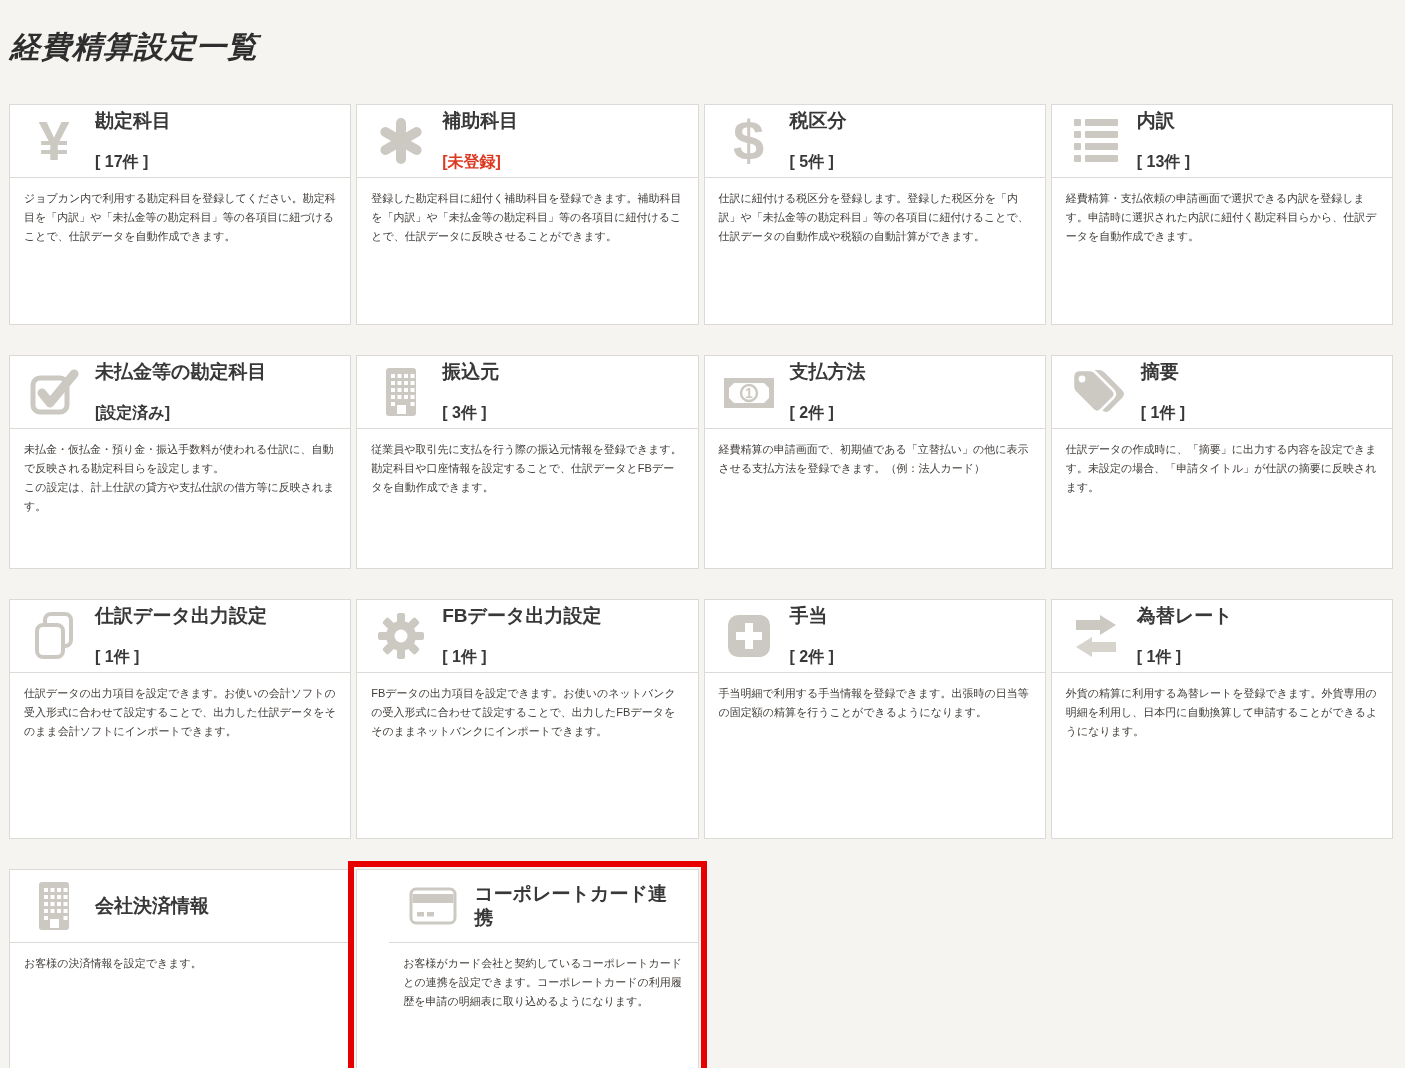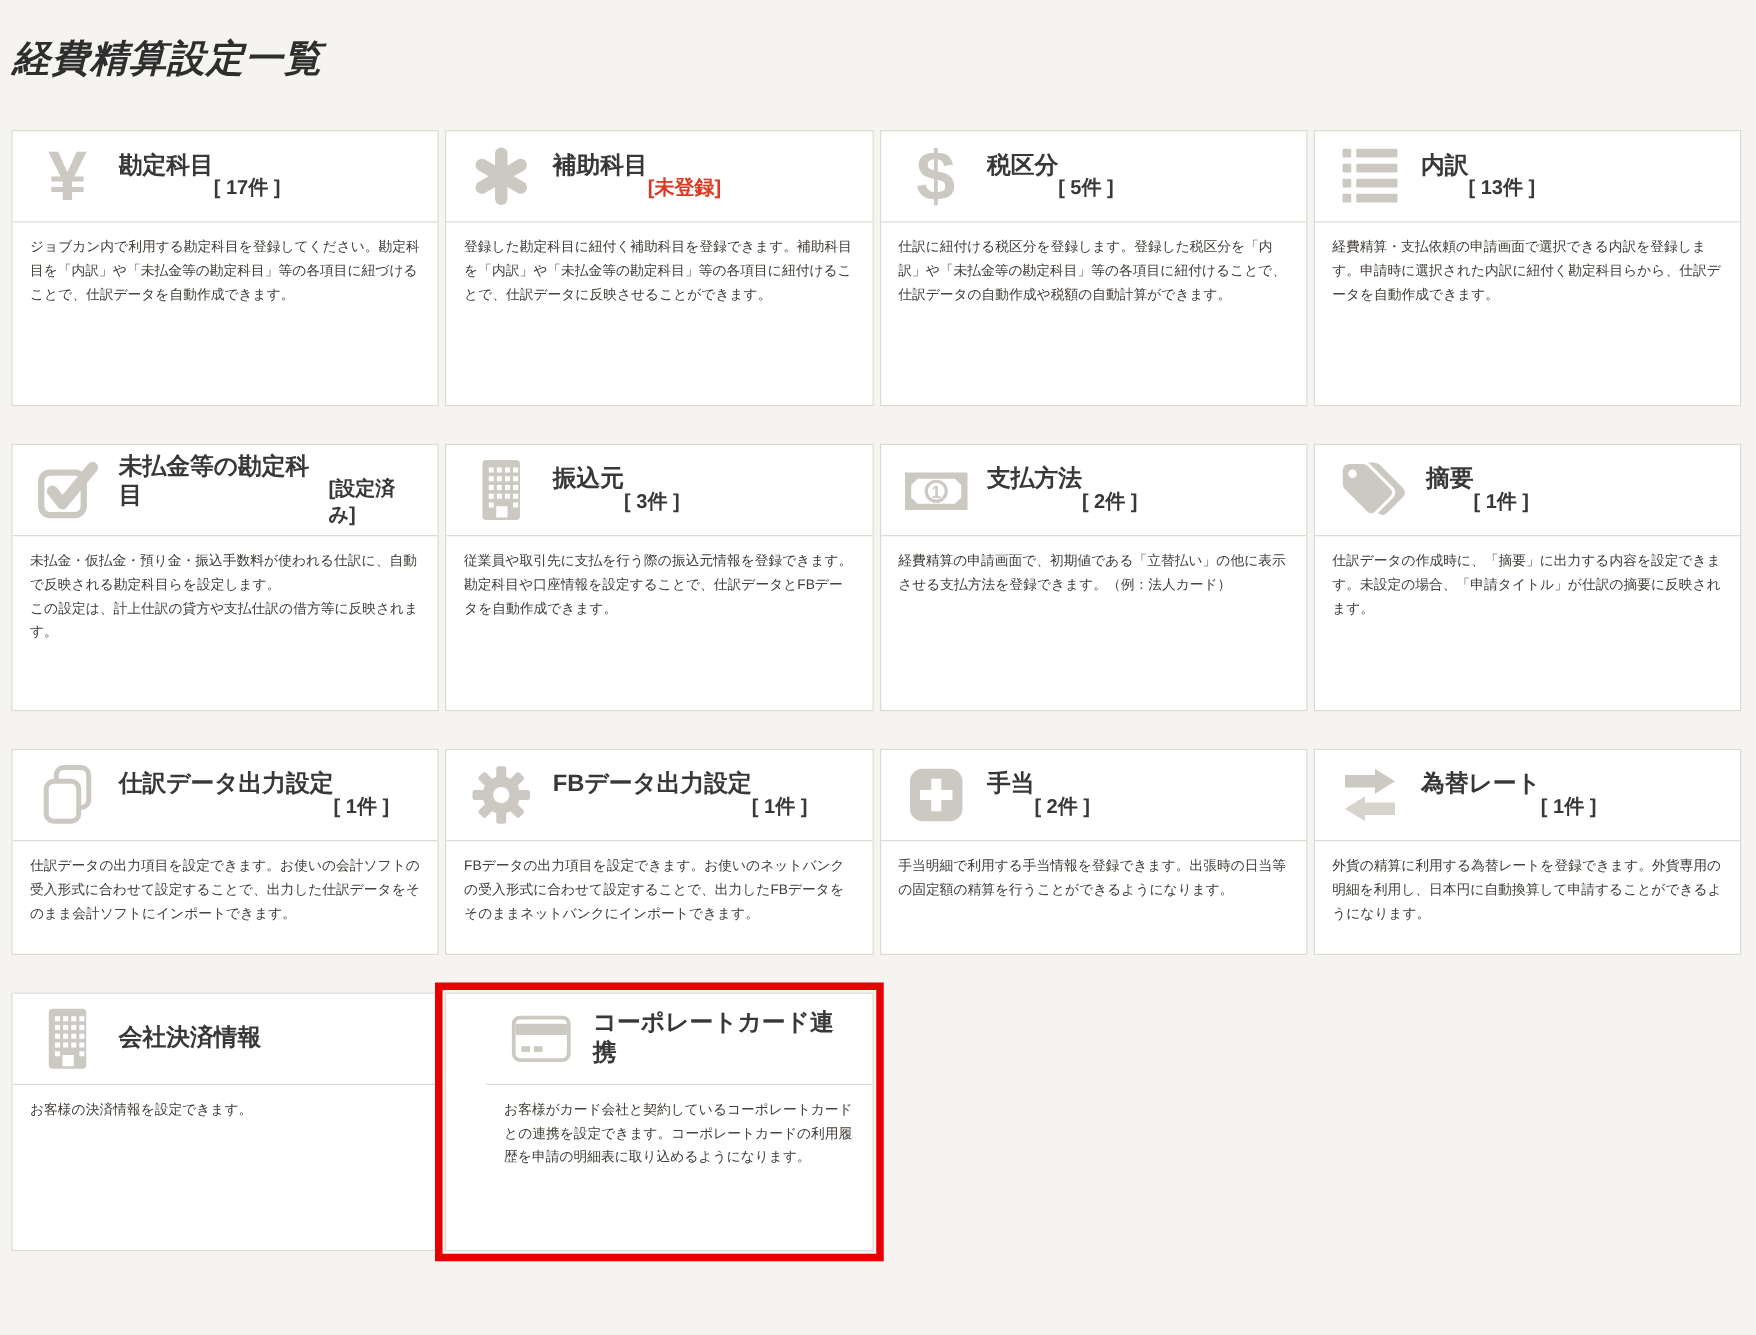--- a/index.html
+++ b/index.html
@@ -24,21 +24,21 @@
     grid-template-columns:repeat(4,1fr);
     gap:30px 5px;
   }
   .card {
     background:#fff;
     border:1px solid #dcdad6;
     overflow:hidden;
   }
   .card.r1 { height:221px; }
   .card.r2 { height:214px; }
-  .card.r3 { height:165px; }
+  .card.r3 { height:240px; }
   .card.r4 { height:207px; }
   .card.highlighted {
     outline:6px solid #e60000;
     outline-offset:2px;
     padding-left:32px;
   }
   .card-header {
     display:flex;
     align-items:center;
     gap:15px;
@@ -52,34 +52,34 @@
     align-items:center;
     justify-content:center;
     color:#ccc9c2;
   }
   .glyph {
     font-size:56px;
     font-weight:bold;
     line-height:1;
     color:#ccc9c2;
   }
-  .titles { display:flex; flex-direction:row; justify-content:center; }
+  .titles { display:flex; flex-direction:column; justify-content:center; }
   .card-title {
     font-size:19px;
     font-weight:bold;
     color:#383838;
     line-height:1.25;
   }
   .card-count {
     font-size:16px;
     font-weight:bold;
     color:#383838;
     margin-top:19px;
   }
-  .card-count.red { color:#dd3820;text-align:right; }
+  .card-count.red { color:#dd3820; }
   .card-body {
     padding:11px 14px 0 14px;
     font-size:11px;
     line-height:1.73;
     color:#403c38;
     white-space:pre-line;
   }
 </style>
 </head>
 <body>

